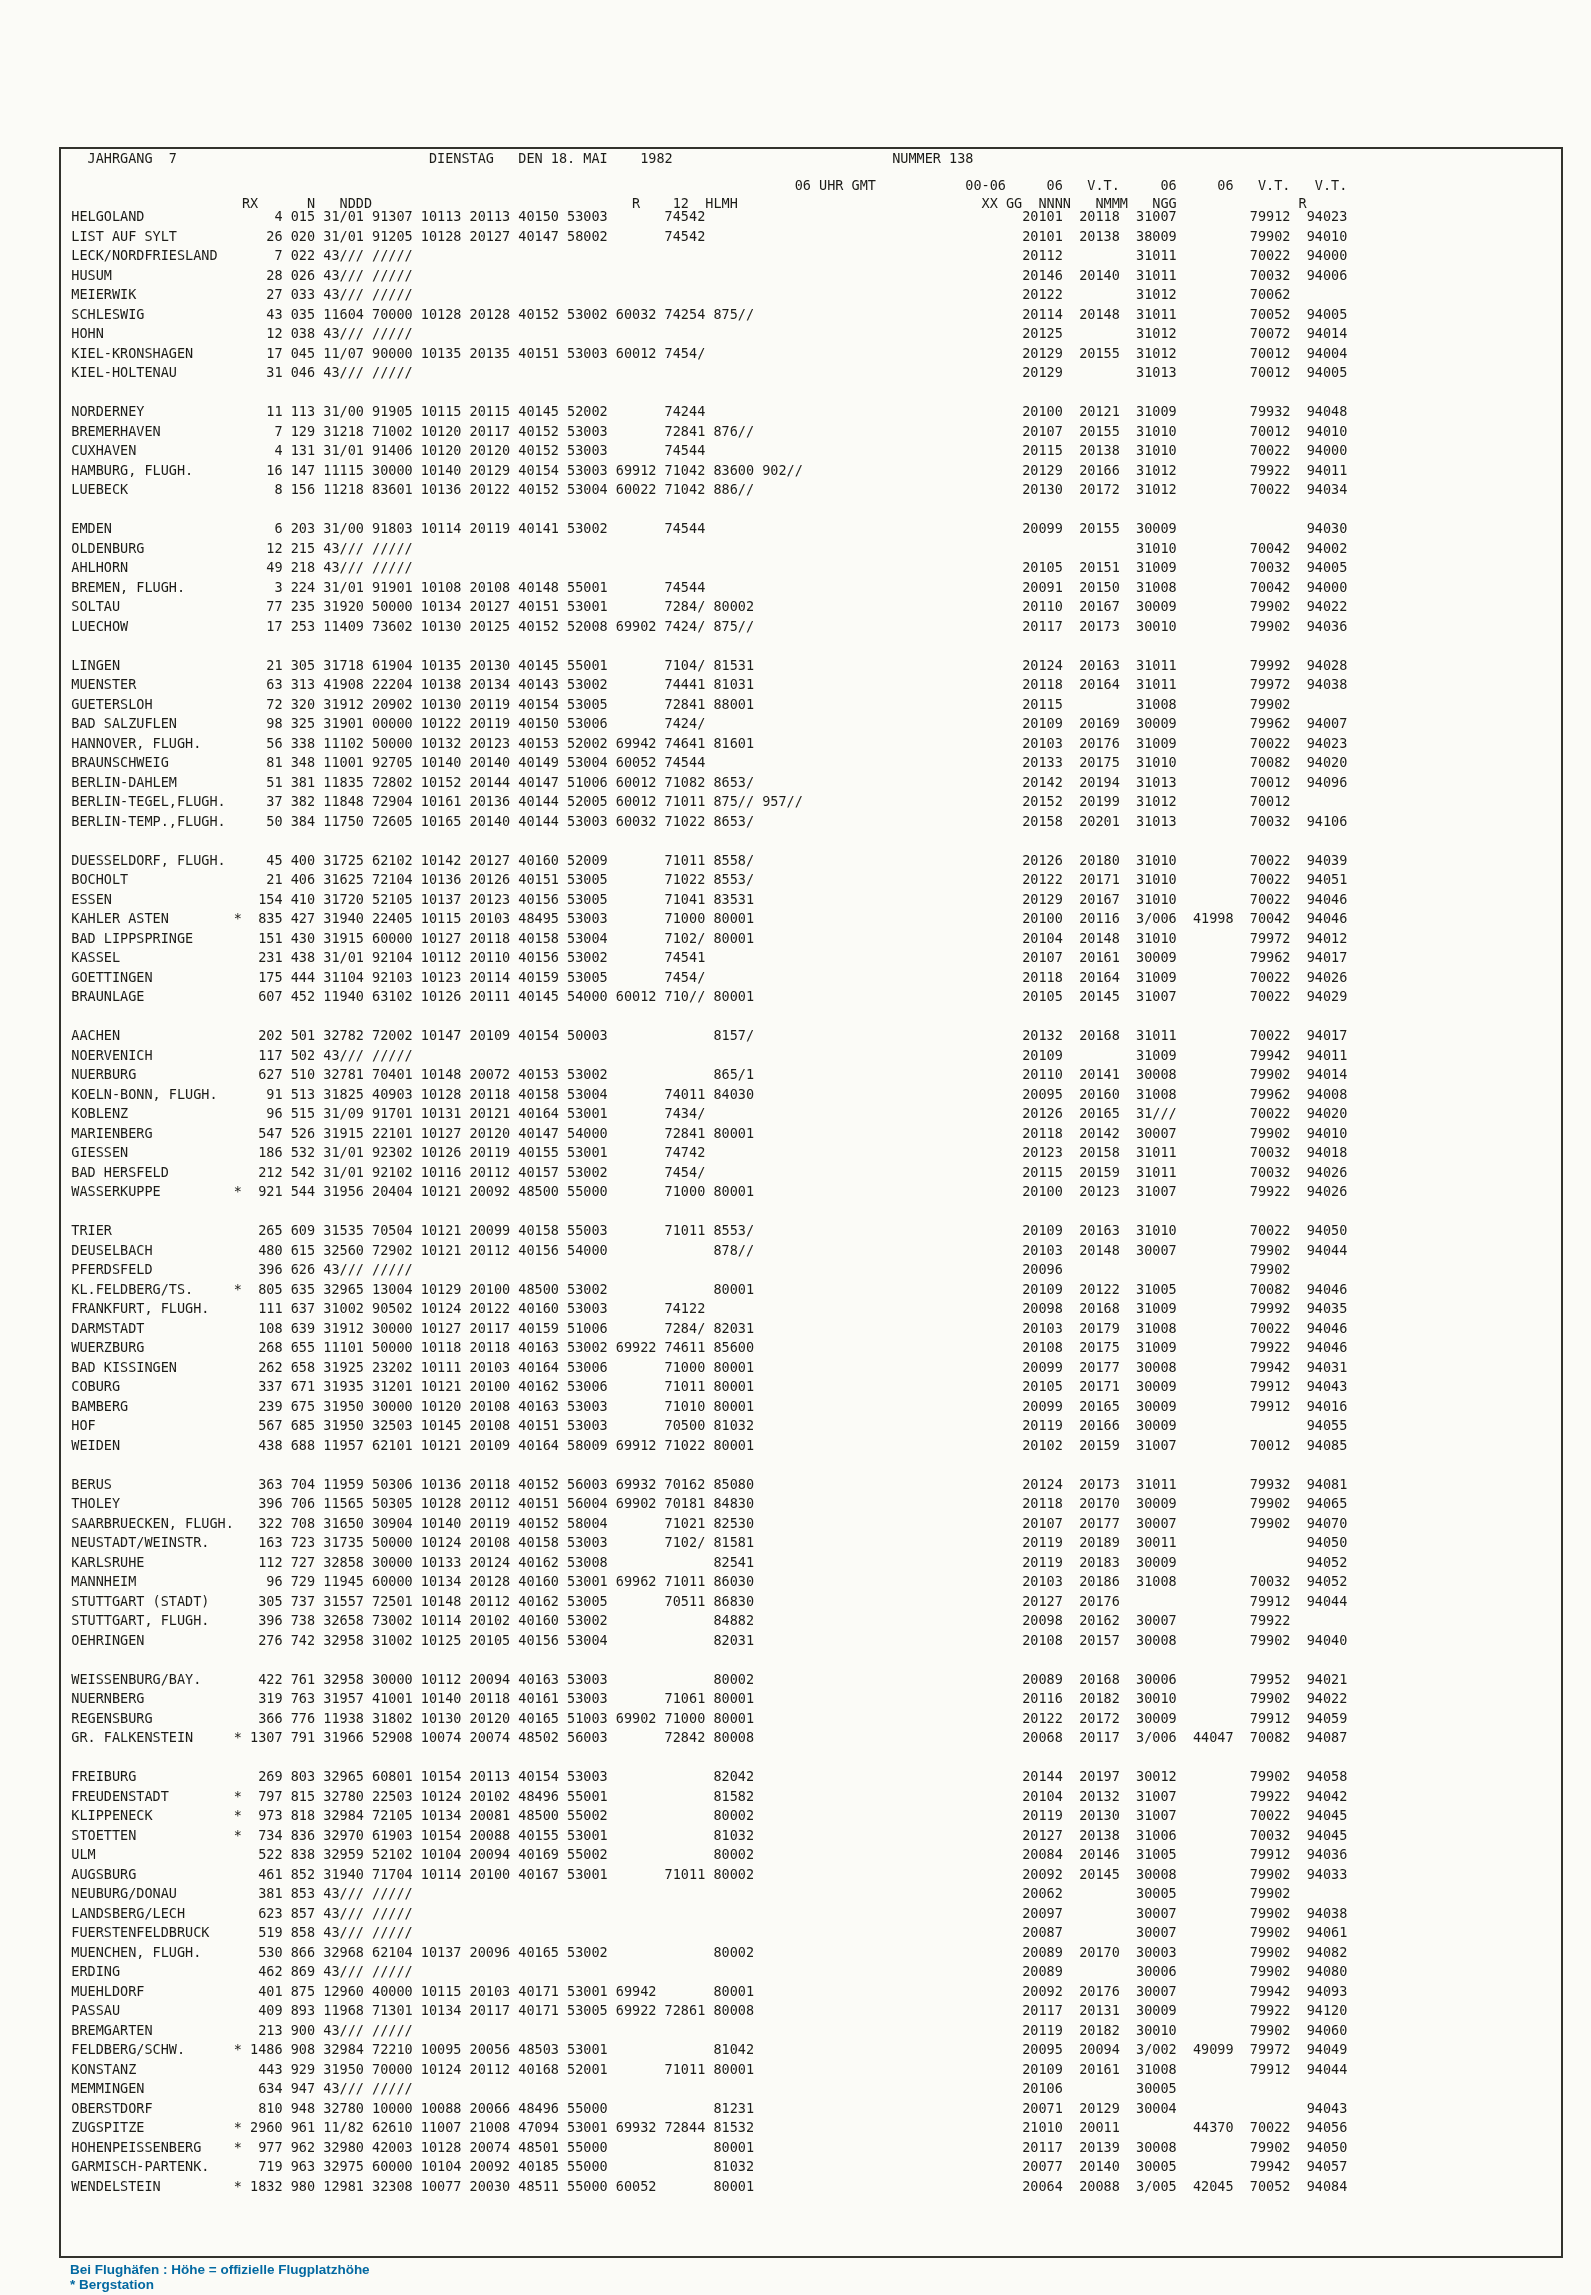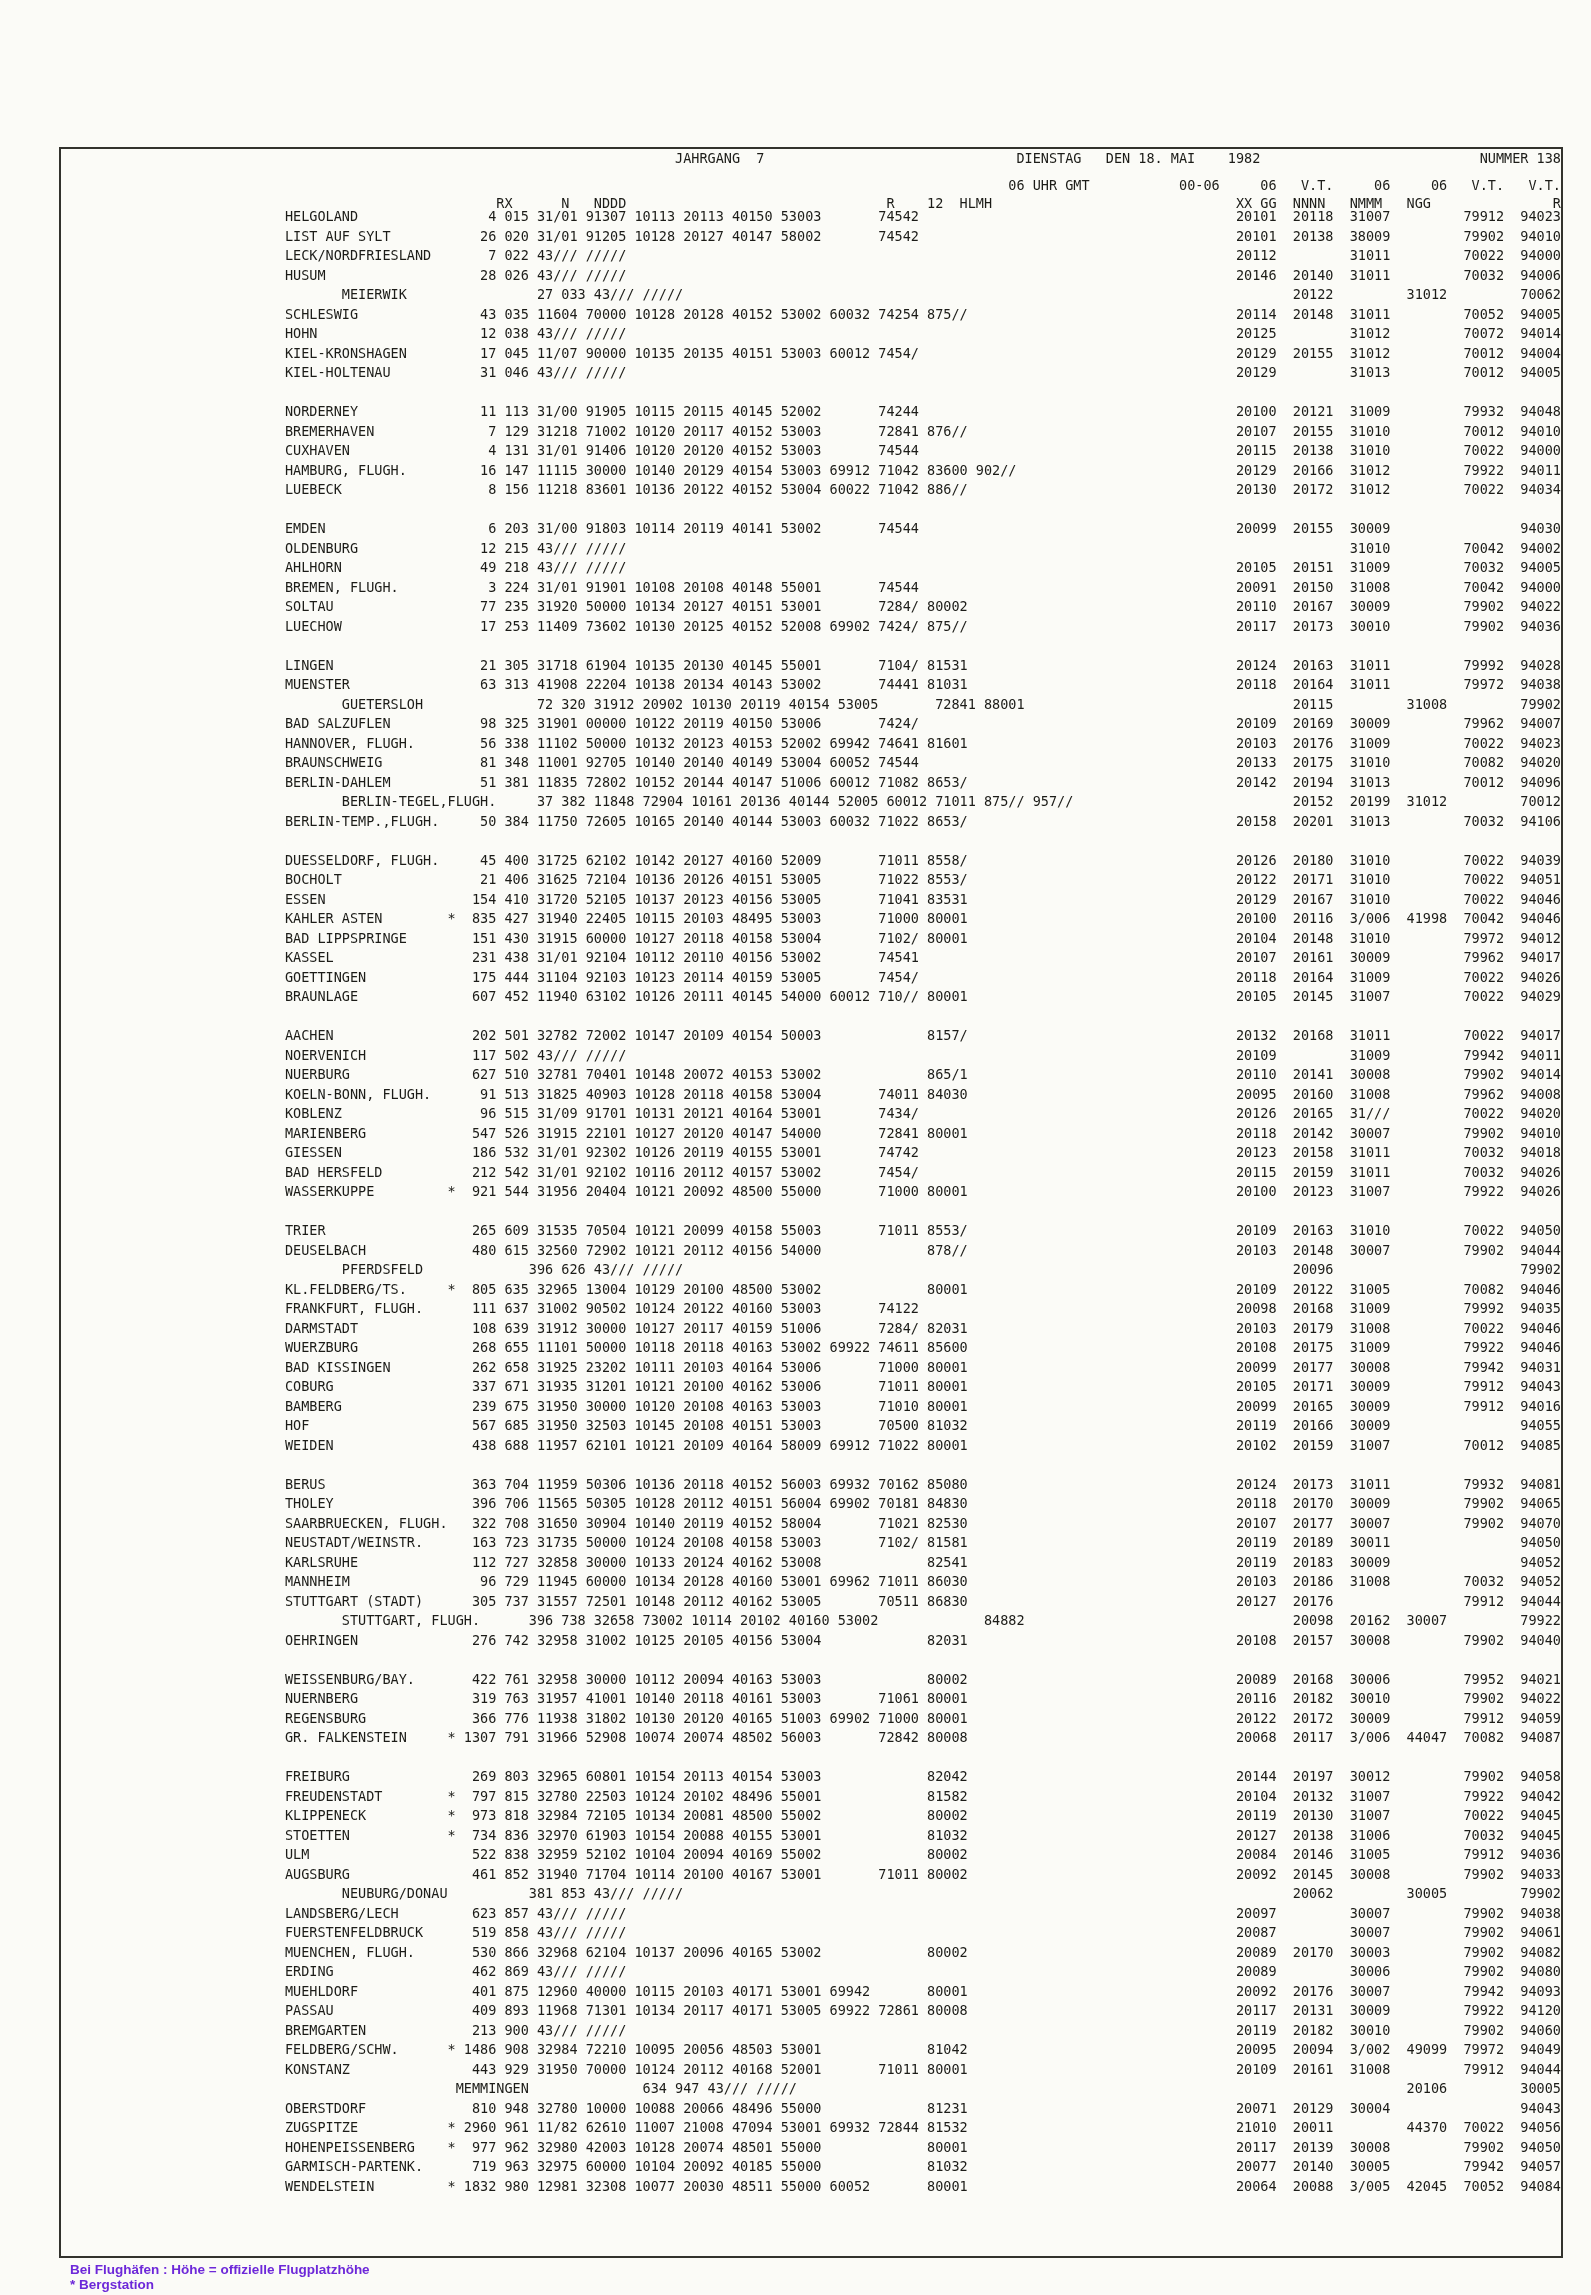--- a/index.html
+++ b/index.html
@@ -2,34 +2,34 @@
 <html style="font-size:12.7px"><head>
 <meta charset="utf-8">
 <title>Wetterbulletin</title>
 <style>
   * { margin:0; padding:0; box-sizing:border-box; }
   html,body { width:1592px; height:2295px; background:#fbfbf7; position:relative;
               font-family:"DejaVu Sans Mono", monospace; }
   .page { position:absolute; inset:0; }
   .table-box {
     position:absolute; left:59px; top:147px; width:1504px; height:2111px;
-    border:2.4px solid #32322d; padding:3.2px 0 0 10.3px; overflow:hidden; background:transparent;text-align:right;
+    border:2.4px solid #32322d; padding:3.2px 0 0 10.3px; overflow:hidden; background:transparent;
   }
   .ln {
     white-space:pre; font-family:"DejaVu Sans Mono", monospace;
     font-size:13.5px; line-height:13.5px; height:19.5px; color:#1c1c18;
   }
   .ln.masthead { height:27px; }
   .ln.time     { height:17.5px; }
   .ln.cols     { height:12px; }
   .ln.subcols  { height:13.5px; }
   .footer {
     position:absolute; left:70px; top:2262px;
     font-family:"Liberation Sans", sans-serif; font-weight:bold;
-    font-size:13.5px; line-height:15px; color:#6d28d9;
+    font-size:13.5px; line-height:15px; color:#0369a1;
   }
 </style>
 </head>
 <body>
 
 <div class="page">
 
   <div class="table-box">
     <div id="table-lines">
         <div class="ln masthead">  JAHRGANG  7                               DIENSTAG   DEN 18. MAI    1982                           NUMMER 138</div>

